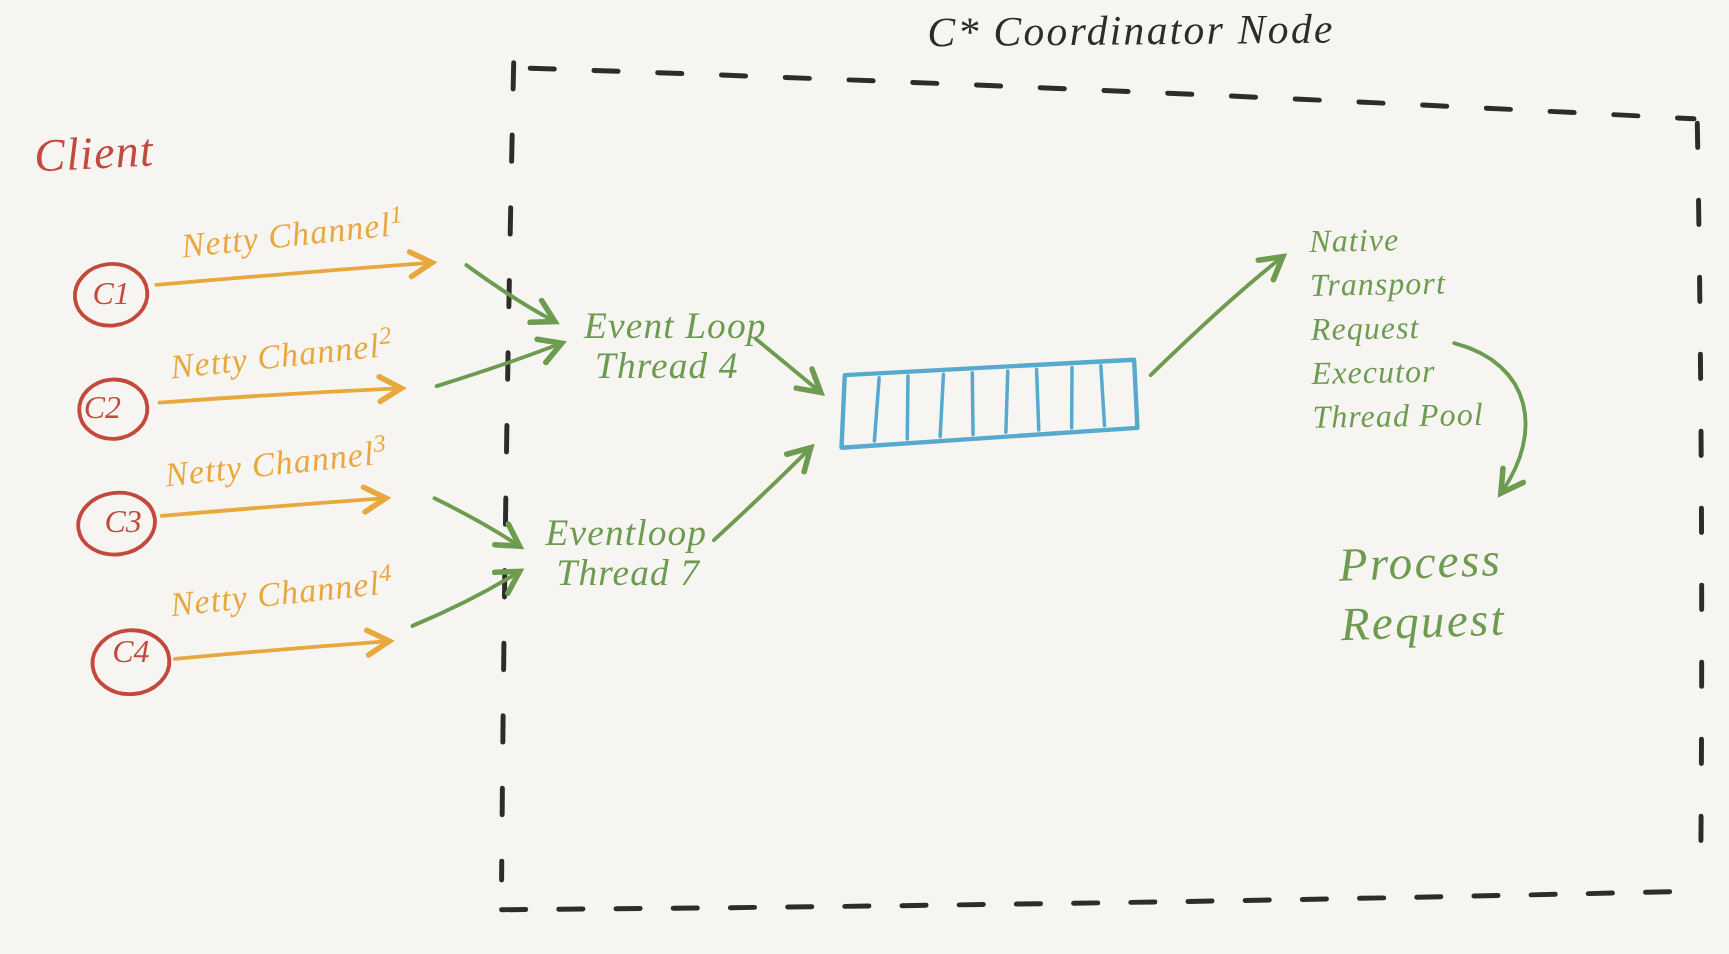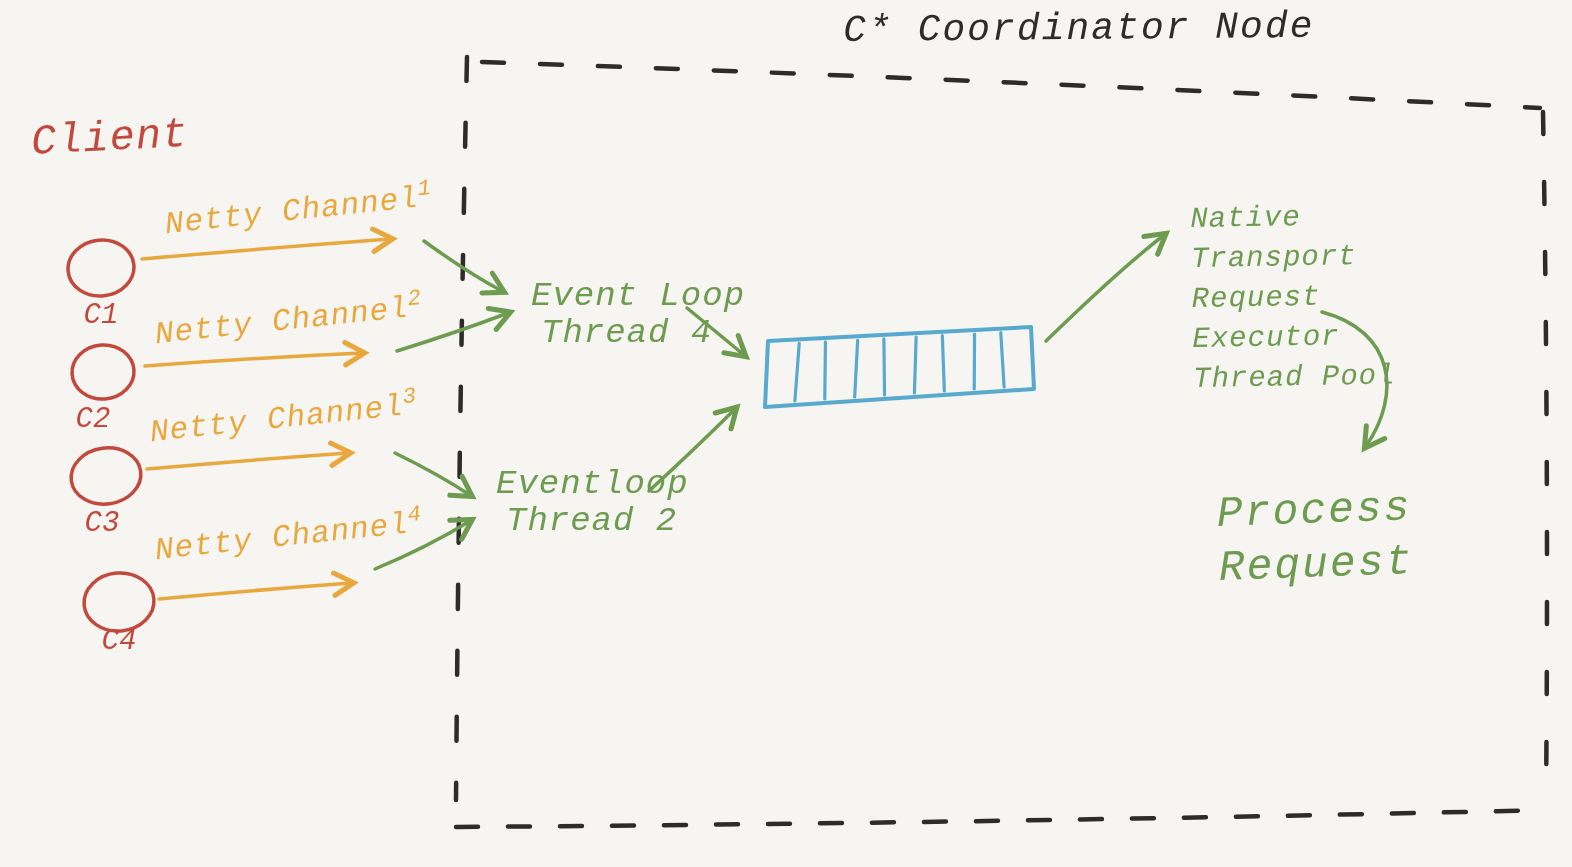--- a/index.html
+++ b/index.html
@@ -1,33 +1,33 @@
 <!DOCTYPE html>
 <html><head>
 <meta charset="utf-8">
 <style>
   html,body{margin:0;padding:0;background:#f6f5f2;}
   #stage{
     position:relative;width:1572px;height:839px;overflow:hidden;
     background:#f6f5f2;
-    font-family:Liberation Mono, monospace;
+    font-family:Liberation Serif, serif;
   }
   #strokes{position:absolute;left:0;top:0;}
   .lbl{
     position:absolute;white-space:nowrap;
     font-style:italic;letter-spacing:1px;line-height:1.1;
     transform-origin:left top;
   }
   .red{color:#c3493d;}
   .orange{color:#e9a83e;}
   .green{color:#6d9b4f;}
   .ink{color:#2e2c2a;}
   .title{font-size:38px;transform:rotate(-0.5deg);letter-spacing:2px;}
   .client{font-size:42px;transform:rotate(-3deg);}
-  .cid{font-size:29px;transform:translate(-50%,-50%);text-align:center;letter-spacing:0;margin-top:48px;}
+  .cid{font-size:29px;transform:translate(-50%,-50%);text-align:center;letter-spacing:0;}
   .netty{font-size:31px;transform:rotate(-6deg);}
   .netty sup{font-size:0.72em;}
   .elt{font-size:34px;}
   .elt .l2{padding-left:10px;}
   .exec{font-size:29px;line-height:1.38;transform:rotate(-1deg);}
   .proc{font-size:43px;line-height:1.25;transform:rotate(-2deg);letter-spacing:2px;}
 </style>
 </head>
 <body>
 
@@ -89,21 +89,21 @@
         </g>
     </g>
   </svg>
 
   <div class="lbl ink title" style="left:843px;top:10px">C* Coordinator Node</div>
 
   <div class="lbl red client" style="left:30px;top:120px">Client</div>
 
   <div class="lbl red cid" style="left:101px;top:268px">C1</div>
   <div class="lbl red cid" style="left:93px;top:372px">C2</div>
-  <div class="lbl red cid" style="left:102px;top:476px">C3</div>
+  <div class="lbl red cid" style="left:112px;top:476px">C3</div>
   <div class="lbl red cid" style="left:119px;top:594px">C4</div>
 
   <div class="lbl orange netty" style="left:163px;top:204px">
     <span>Netty Channel</span><sup>1</sup>
   </div>
   <div class="lbl orange netty" style="left:153px;top:314px">
     <span>Netty Channel</span><sup>2</sup>
   </div>
   <div class="lbl orange netty" style="left:148px;top:412px">
     <span>Netty Channel</span><sup>3</sup>
@@ -111,21 +111,21 @@
   <div class="lbl orange netty" style="left:153px;top:530px">
     <span>Netty Channel</span><sup>4</sup>
   </div>
 
   <div class="lbl green elt" style="left:531px;top:278px">
     <div class="l1">Event Loop</div>
     <div class="l2">Thread 4</div>
   </div>
   <div class="lbl green elt" style="left:496px;top:466px">
     <div class="l1">Eventloop</div>
-    <div class="l2">Thread 2</div>
+    <div class="l2">Thread 7</div>
   </div>
 
   <div class="lbl green exec" style="left:1190px;top:200px">
     <div>Native</div>
     <div>Transport</div>
     <div>Request</div>
     <div>Executor</div>
     <div>Thread Pool</div>
   </div>
 

